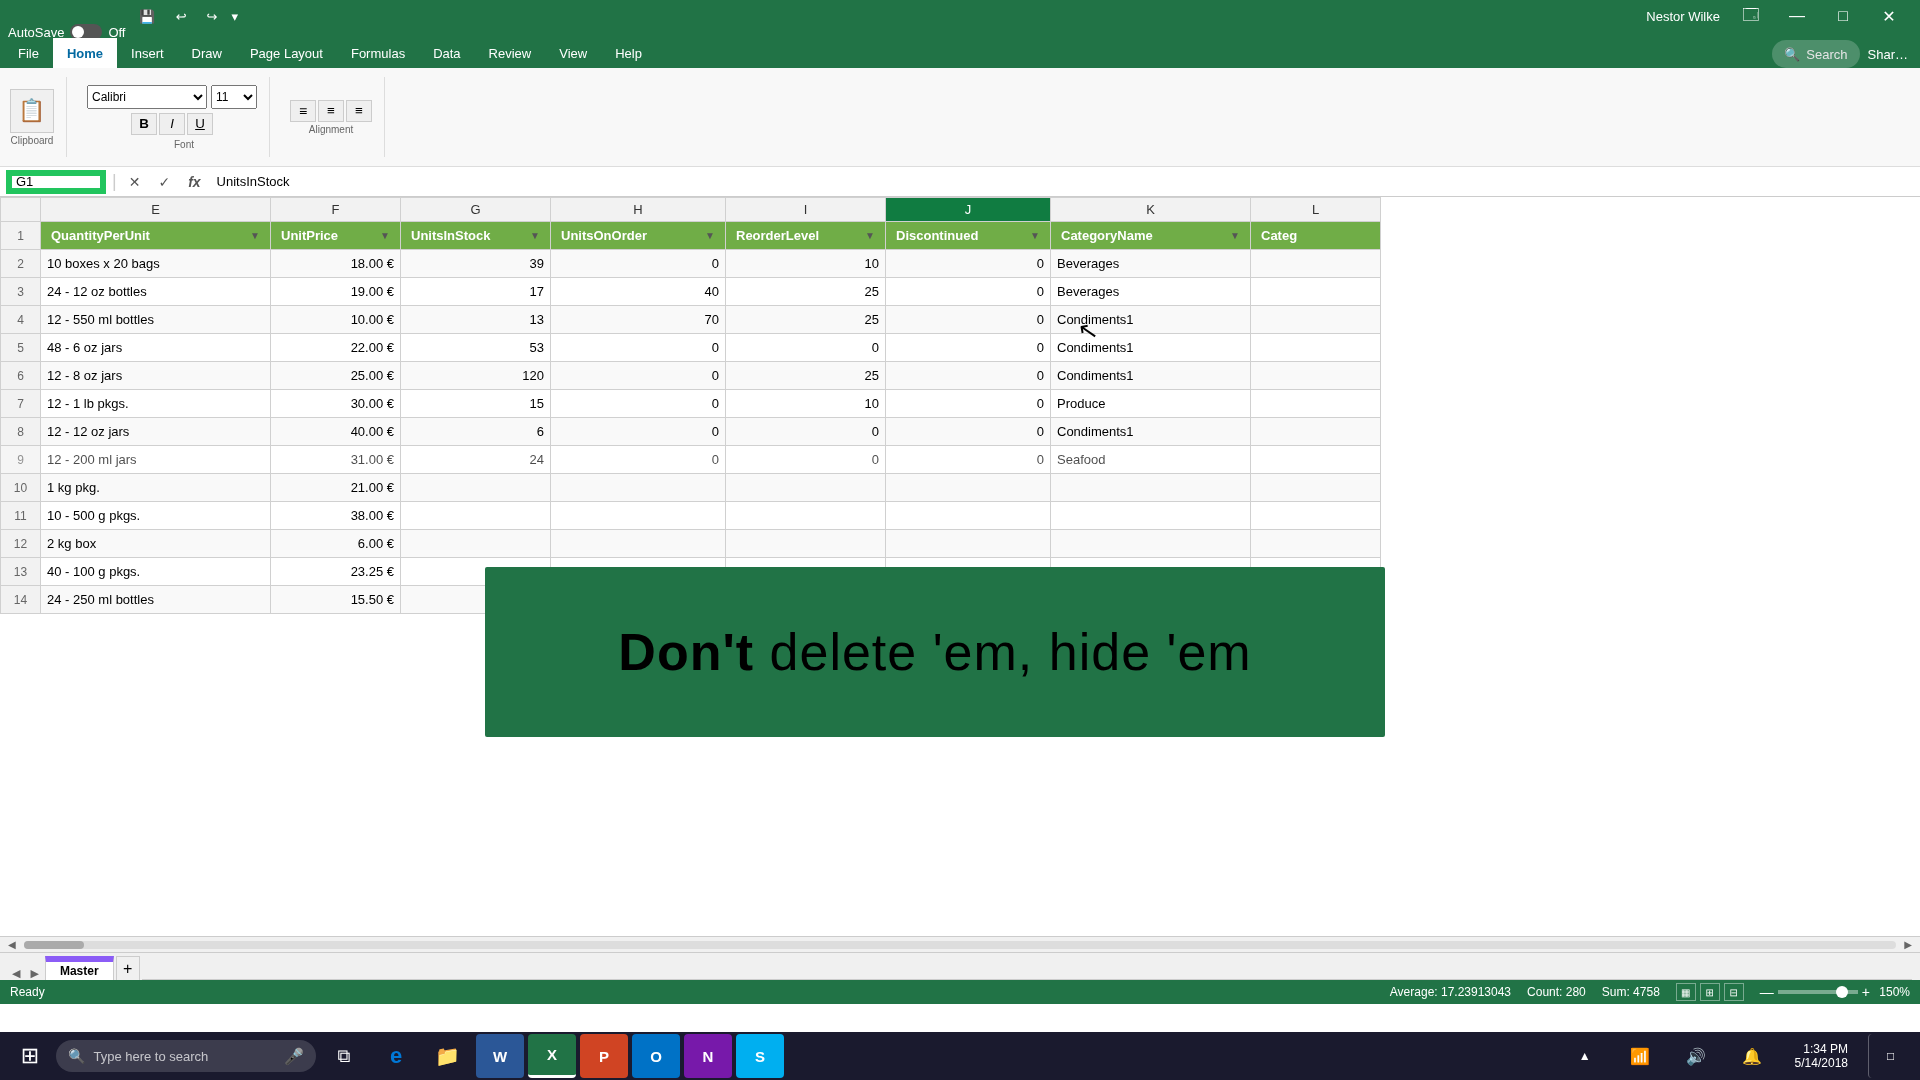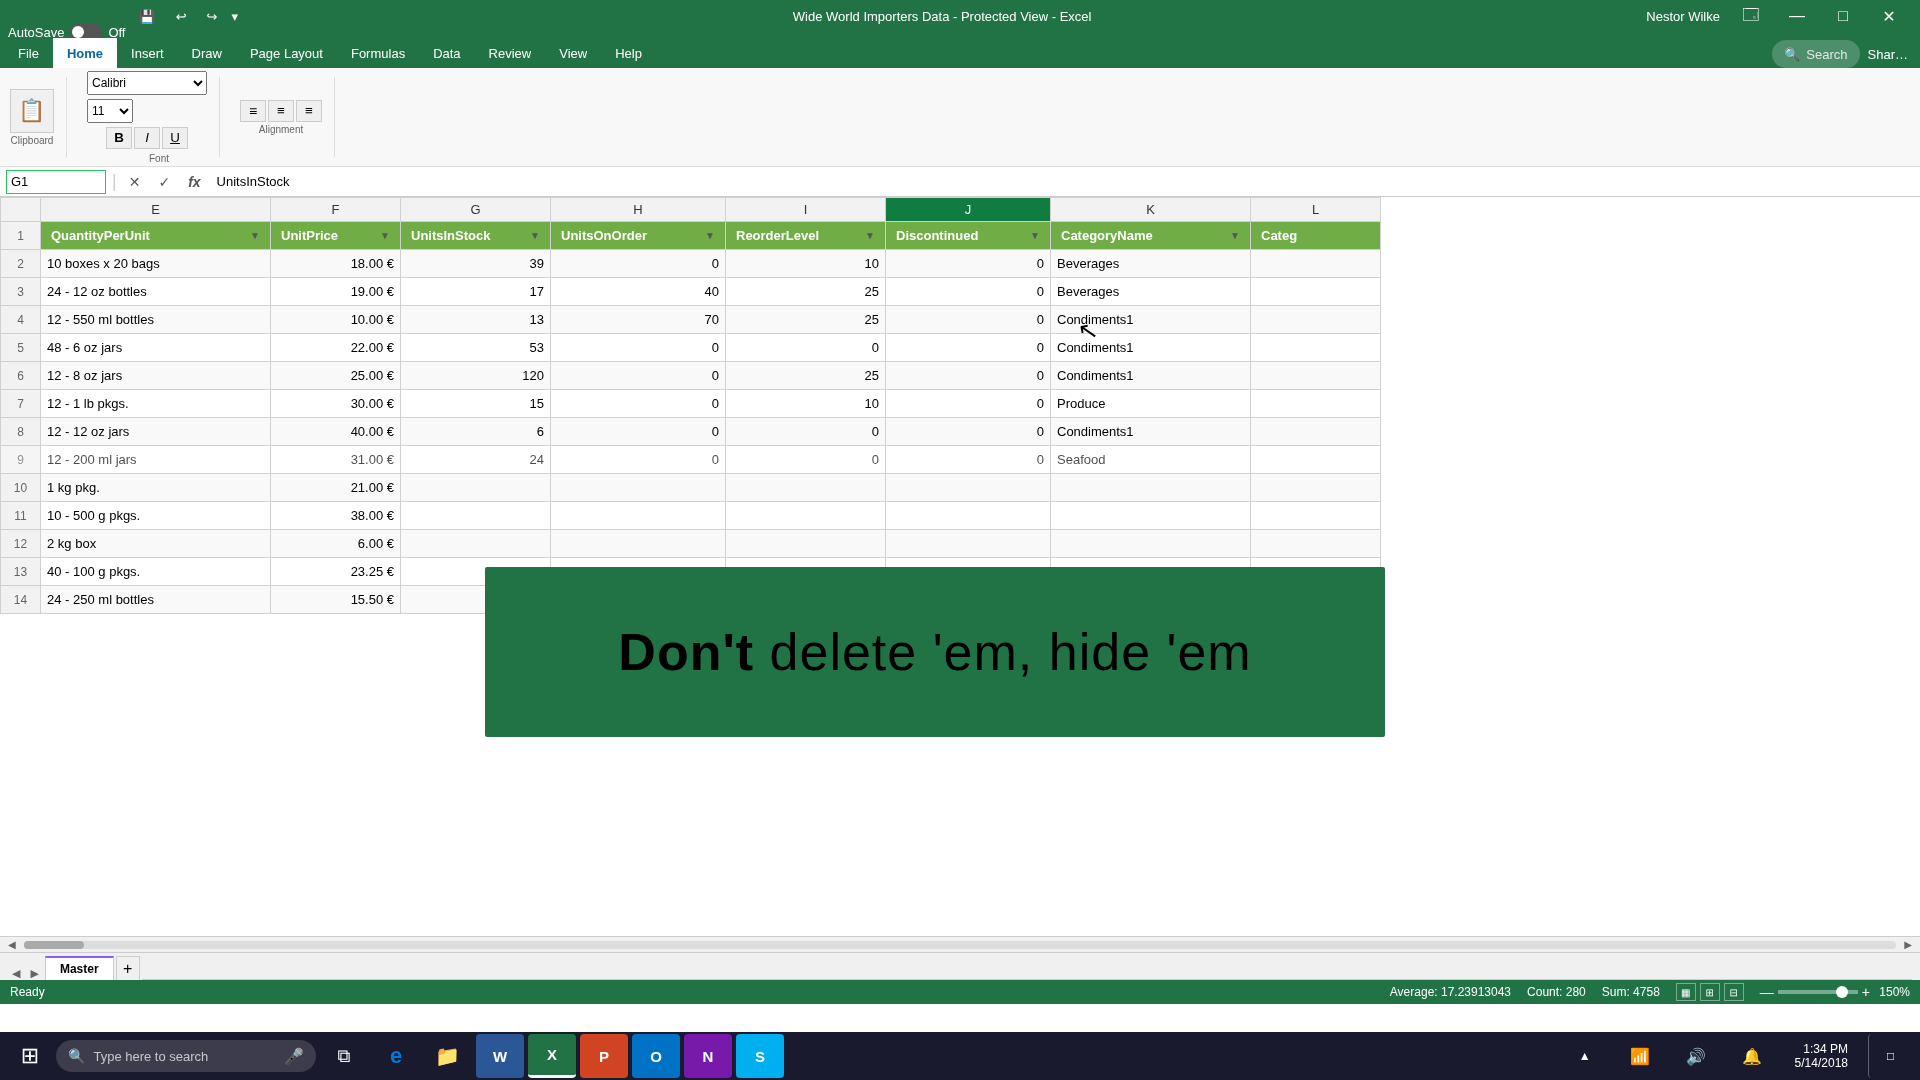--- a/index.html
+++ b/index.html
@@ -67,21 +67,21 @@
       background: white;
       border-bottom: 1px solid #ccc;
       display: flex;
       align-items: center;
       padding: 0 6px;
       gap: 6px;
     }
     #name-box {
       width: 100px;
       height: 24px;
-      border: 1px solid #22c55e;
+      border: 6px solid #22c55e;
       padding: 0 4px;
       font-size: 13px;
     }
     #formula-input {
       flex: 1;
       height: 24px;
       border: none;
       outline: none;
       font-size: 13px;
       padding: 0 4px;
@@ -310,21 +310,21 @@
       background: white;
       border: 1px solid #ccc;
       border-bottom: none;
       cursor: pointer;
       font-size: 12px;
       display: flex;
       align-items: center;
     }
     .sheet-tab.active {
       background: white;
-      border-top: 2px solid #8b5cf6;
+      border-top: 6px solid #8b5cf6;
       font-weight: 600;
     }
     .add-sheet-btn {
       width: 24px;
       height: 24px;
       background: none;
       border: 1px solid #ccc;
       cursor: pointer;
       font-size: 16px;
       display: flex;
@@ -380,23 +380,20 @@
       <span>AutoSave</span>
       <div class="toggle-off">
         <div class="toggle-circle"></div>
       </div>
       <span>Off</span>
     </div>
     <button class="title-btn">💾</button>
     <button class="title-btn">↩</button>
     <button class="title-btn">↪</button>
     <span style="color:white;cursor:pointer;">▾</span>
-  </div>
-  <div class="center">
-    <span>Wide World Importers Data  -  Protected View  -  Excel</span>
   </div>
   <div class="right">
     <span style="font-size:13px;">Nestor Wilke</span>
     <div class="window-controls">
       <button class="win-btn">🗔</button>
       <button class="win-btn">—</button>
       <button class="win-btn">□</button>
       <button class="win-btn close">✕</button>
     </div>
   </div>
@@ -425,21 +422,21 @@
   <div id="ribbon-content">
 
     <div style="display:flex; gap:4px; align-items:center; height:80px; border-right:1px solid #ddd; padding-right:12px;">
       <div style="display:flex; flex-direction:column; align-items:center; gap:2px;">
         <button style="width:44px;height:44px;background:#f0f0f0;border:1px solid #ccc;cursor:pointer;font-size:22px;">📋</button>
         <span style="font-size:10px;color:#666;">Clipboard</span>
       </div>
     </div>
     <div style="display:flex; gap:6px; align-items:center; height:80px; border-right:1px solid #ddd; padding-right:12px;">
       <div style="display:flex; flex-direction:column; gap:4px; align-items:center;">
-        <div style="display:flex; gap:4px;flex-direction:column;">
+        <div style="display:flex; gap:4px;">
           <select style="height:24px;width:120px;font-size:12px;"><option>Calibri</option></select>
           <select style="height:24px;width:46px;font-size:12px;"><option>11</option></select>
         </div>
         <div style="display:flex; gap:2px;">
           <button style="height:22px;width:26px;font-weight:bold;border:1px solid #ccc;cursor:pointer;">B</button>
           <button style="height:22px;width:26px;font-style:italic;border:1px solid #ccc;cursor:pointer;">I</button>
           <button style="height:22px;width:26px;text-decoration:underline;border:1px solid #ccc;cursor:pointer;">U</button>
         </div>
         <span style="font-size:10px;color:#666;padding-left:24px;">Font</span>
       </div>

